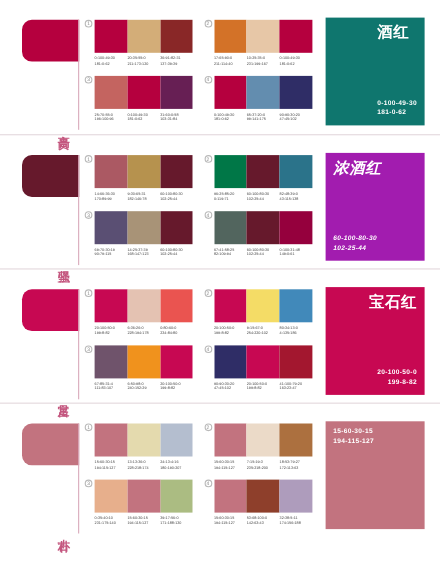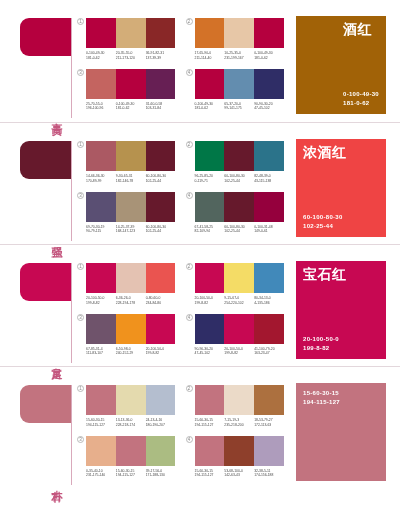--- a/index.html
+++ b/index.html
@@ -210,21 +210,21 @@
                 <div>99-141-175</div>
               </div>
               <div class="code-cell">
                 <div>90-90-30-20</div>
                 <div>47-45-102</div>
               </div>
             </div>
           </div>
         </div>
         <div class="panel-col">
-          <div class="panel" style="background: #a16207; padding-left: 47px;">
+          <div class="panel" style="background: #0f766e; padding-left: 47px;">
             <div class="panel-name">酒红</div>
             <div class="panel-codes">
               <div>0-100-49-30</div>
               <div>181-0-62</div>
             </div>
           </div>
         </div>
       </div>
       <div class="section">
         <div class="left-col">
@@ -316,21 +316,21 @@
                 <div>102-25-44</div>
               </div>
               <div class="code-cell">
                 <div>0-100-31-48</div>
                 <div>149-0-61</div>
               </div>
             </div>
           </div>
         </div>
         <div class="panel-col">
-          <div class="panel" style="background: #ef4444;">
+          <div class="panel" style="background: #a21caf; font-style: italic;">
             <div class="panel-name">浓酒红</div>
             <div class="panel-codes">
               <div>60-100-80-30</div>
               <div>102-25-44</div>
             </div>
           </div>
         </div>
       </div>
       <div class="section">
         <div class="left-col">
@@ -422,21 +422,21 @@
                 <div>199-8-82</div>
               </div>
               <div class="code-cell">
                 <div>41-100-79-20</div>
                 <div>163-23-47</div>
               </div>
             </div>
           </div>
         </div>
         <div class="panel-col">
-          <div class="panel" style="background: rgb(199, 8, 82);">
+          <div class="panel" style="background: rgb(199, 8, 82); text-align: right;">
             <div class="panel-name">宝石红</div>
             <div class="panel-codes">
               <div>20-100-50-0</div>
               <div>199-8-82</div>
             </div>
           </div>
         </div>
       </div>
       <div class="section">
         <div class="left-col">

